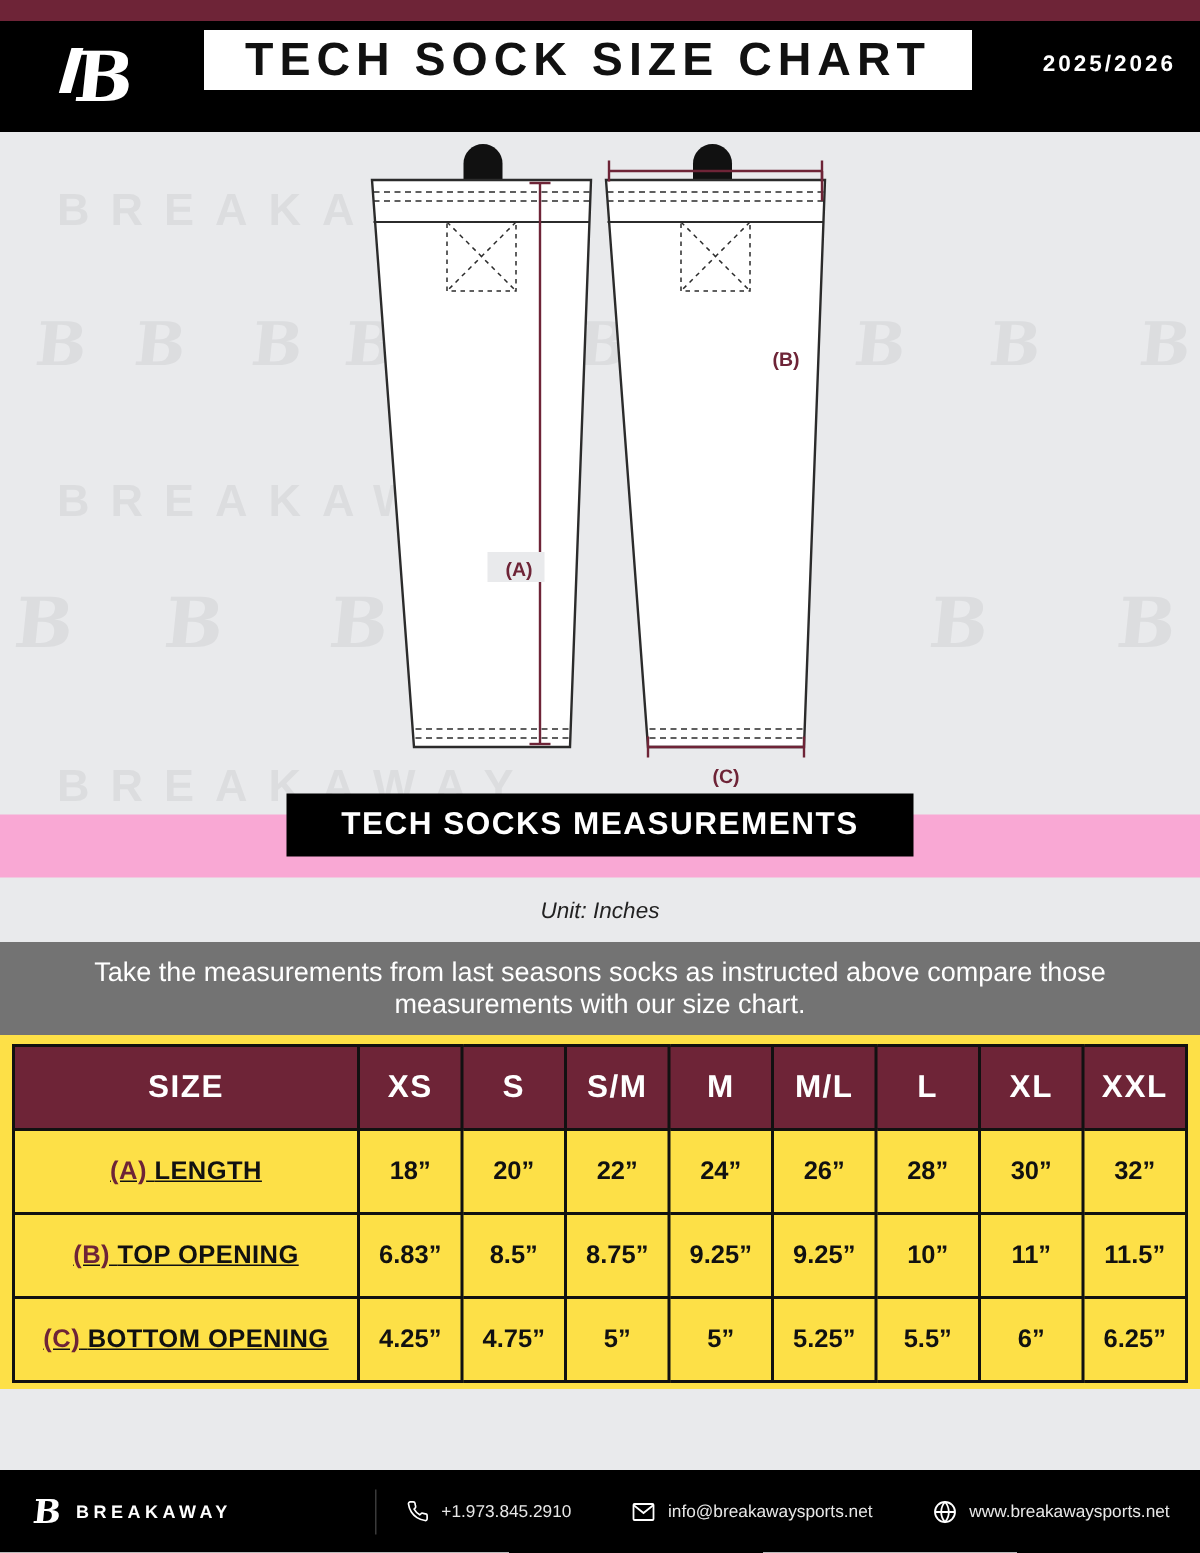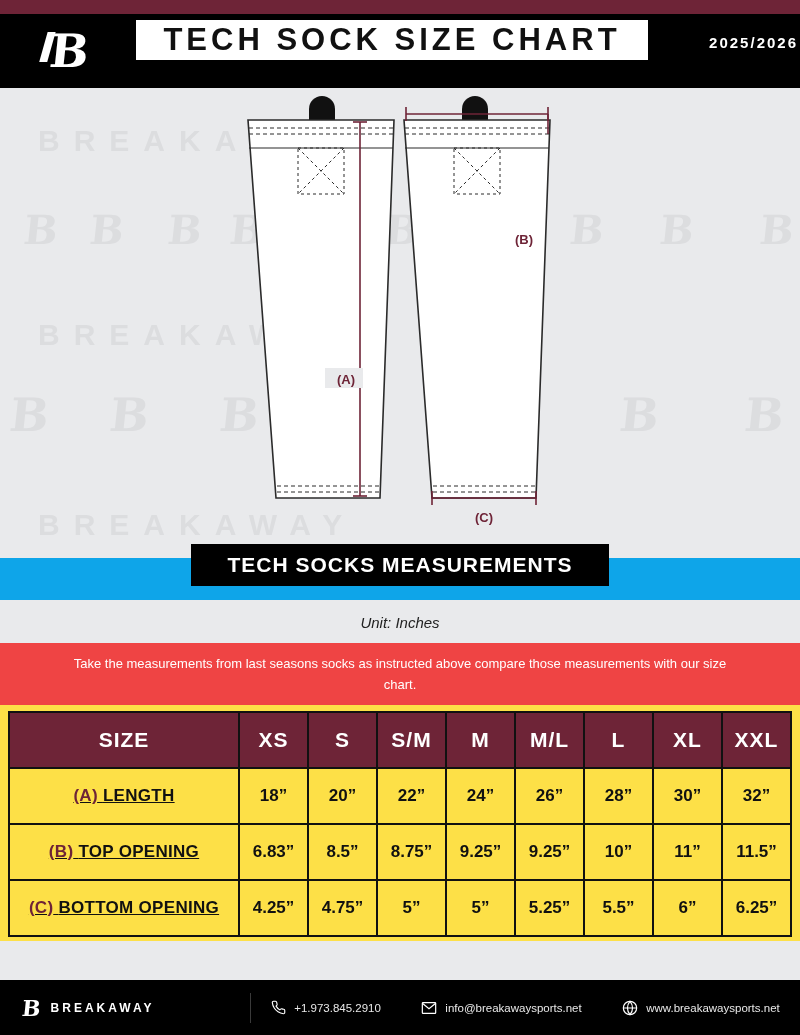--- a/index.html
+++ b/index.html
@@ -61,21 +61,21 @@
   }
   .title-band h1 {
     font-size: 31px;
     font-weight: bold;
     letter-spacing: 4px;
     color: #111111;
     font-family: "Liberation Sans", sans-serif;
   }
   .season {
     position: absolute;
-    right: 2px; top: 34px;
+    right: 16px; top: 34px;
     font-size: 15px;
     letter-spacing: 2px;
     color: #ffffff;
     font-weight: bold;
   }
 
   
   .diagram {
     position: relative;
     height: 455px;
@@ -103,47 +103,47 @@
     font-weight: bold;
     color: #dcdddf;
     transform: skewX(-6deg);
   }
 
   svg.sock-svg { position: absolute; left: 0; top: 0; }
 
   
   .meas-title-wrap {
     position: relative;
-    background: #0ea5e9;
+    background: #f9a8d4;
     height: 42px;
-    display: flex; align-items: center; justify-content: center; margin-top: 15px;
+    display: flex; align-items: center; justify-content: center;
   }
   .meas-title {
     background: #000;
     color: #fff;
     font-size: 21px;
     font-weight: bold;
     letter-spacing: 1px;
     padding: 9px 36px;
     position: absolute;
     top: -14px;
   }
   .unit {
     text-align: center;
     font-style: italic;
     font-size: 15px;
     color: #222;
     background: #e9eaec;
     padding: 14px 0 12px 0;
   }
   .instruction {
-    background: #ef4444;
+    background: #737373;
     color: #fff;
     text-align: center;
-    font-size: 13px;
+    font-size: 18px;
     line-height: 21px;
     padding: 10px 60px;
   }
 
   
   .table-wrap { background: #fde047; padding: 6px 8px 4px 8px; }
   table {
     width: 100%;
     border-collapse: collapse;
     table-layout: fixed;

